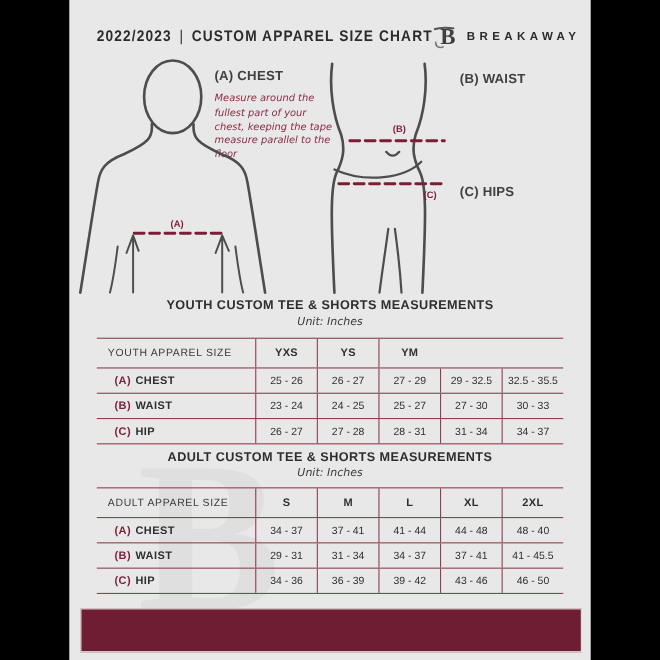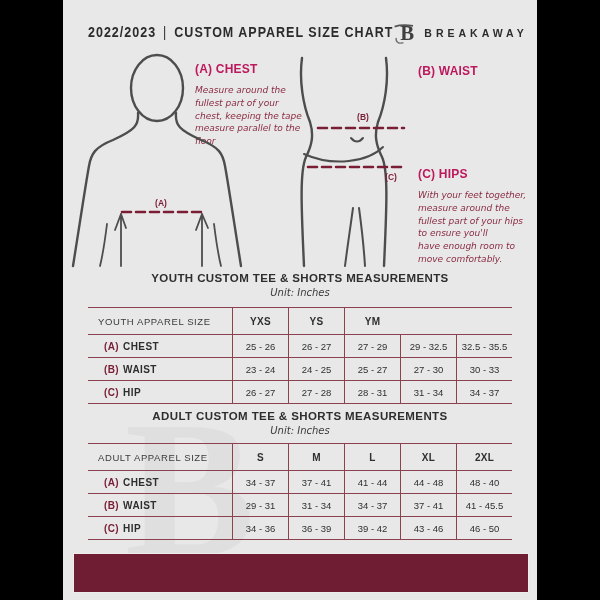--- a/index.html
+++ b/index.html
@@ -12,21 +12,21 @@
   
   .hdr { position:absolute; left:25px; top:20px; width:424px; height:26px;
          display:flex; align-items:center; justify-content:space-between; }
   .hdr-title { font-weight:700; font-size:12.5px; letter-spacing:1px; color:#2b2b2b;
                white-space:nowrap; transform:scaleY(1.12); transform-origin:left center; }
   .hdr-title .sep { margin:0 7px; color:#2b2b2b; font-weight:400; }
   .brand { display:flex; align-items:center; gap:7px; }
   .brand-name { font-weight:700; font-size:10.5px; letter-spacing:4px; color:#2b2b2b; }
 
   
-  .guide-head { position:absolute; font-weight:700; font-size:12px; color:#be185d;
+  .guide-head { position:absolute; font-weight:700; font-size:12px; color:#404040;
                 letter-spacing:.2px; }
   .guide-desc { position:absolute; font-family:"DejaVu Sans", sans-serif;
                 font-style:italic; font-size:9px; line-height:1.42; color:#8a2b42;
                 white-space:pre-line; }
   #chest-head { left:132px; top:62px; }
   #chest-desc { left:132px; top:84px; width:112px; }
   #waist-head { left:355px; top:64px; }
   #waist-desc { left:355px; top:86px; width:108px; }
   #hips-head  { left:355px; top:167px; }
   #hips-desc  { left:355px; top:189px; width:114px; }
@@ -83,22 +83,20 @@
           <path d="M13,28 C7,30 3,27 4,22" stroke="#777" stroke-width="1.8" fill="none"></path>
         </svg>
         <span class="brand-name">BREAKAWAY</span>
       </div>
     </div>
 
     <div class="guide-head" id="chest-head">(A) CHEST</div>
     <div class="guide-desc" id="chest-desc">Measure around the fullest part of your chest, keeping the tape measure parallel to the floor</div>
     <div class="guide-head" id="waist-head">(B) WAIST</div>
     <div class="guide-head" id="hips-head">(C) HIPS</div>
-    <div class="guide-desc" id="hips-desc">With your feet together, measure around the fullest part of your hips to ensure you'll
-have enough room to move comfortably.</div>
 
     <svg class="figures" width="350" height="220" viewBox="0 0 350 220" fill="none" stroke="#4d4d4d" stroke-width="2.4" stroke-linecap="round">
 
       <ellipse cx="94" cy="38" rx="26" ry="33"></ellipse>
       <path d="M75,63 C76,75 72,80 50,90 C32,97 28,104 26,116 C23,132 17,172 10,216"></path>
       <path d="M113,63 C112,75 116,80 138,90 C156,97 160,104 162,116 C165,132 171,172 178,216"></path>
       <path d="M44,174 C42,190 40,204 37,216" stroke-width="1.8"></path>
       <path d="M151,174 C153,190 155,204 158,216" stroke-width="1.8"></path>
       <path d="M58,164 L58,216 M58,164 L52,180 M58,164 L63,178" stroke-width="1.8"></path>
       <path d="M139,164 L139,216 M139,164 L133,180 M139,164 L145,178" stroke-width="1.8"></path>

